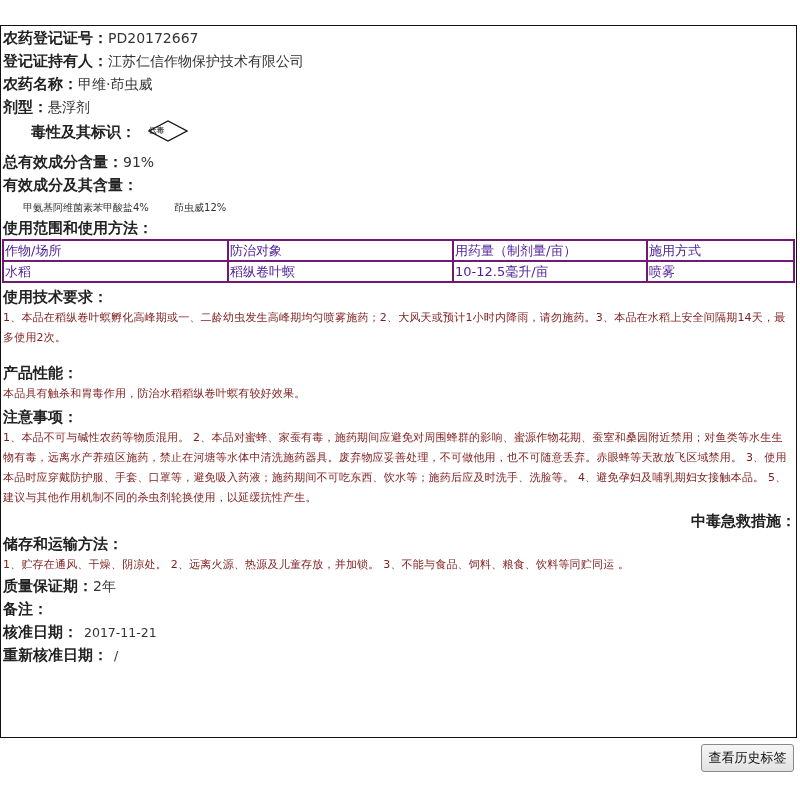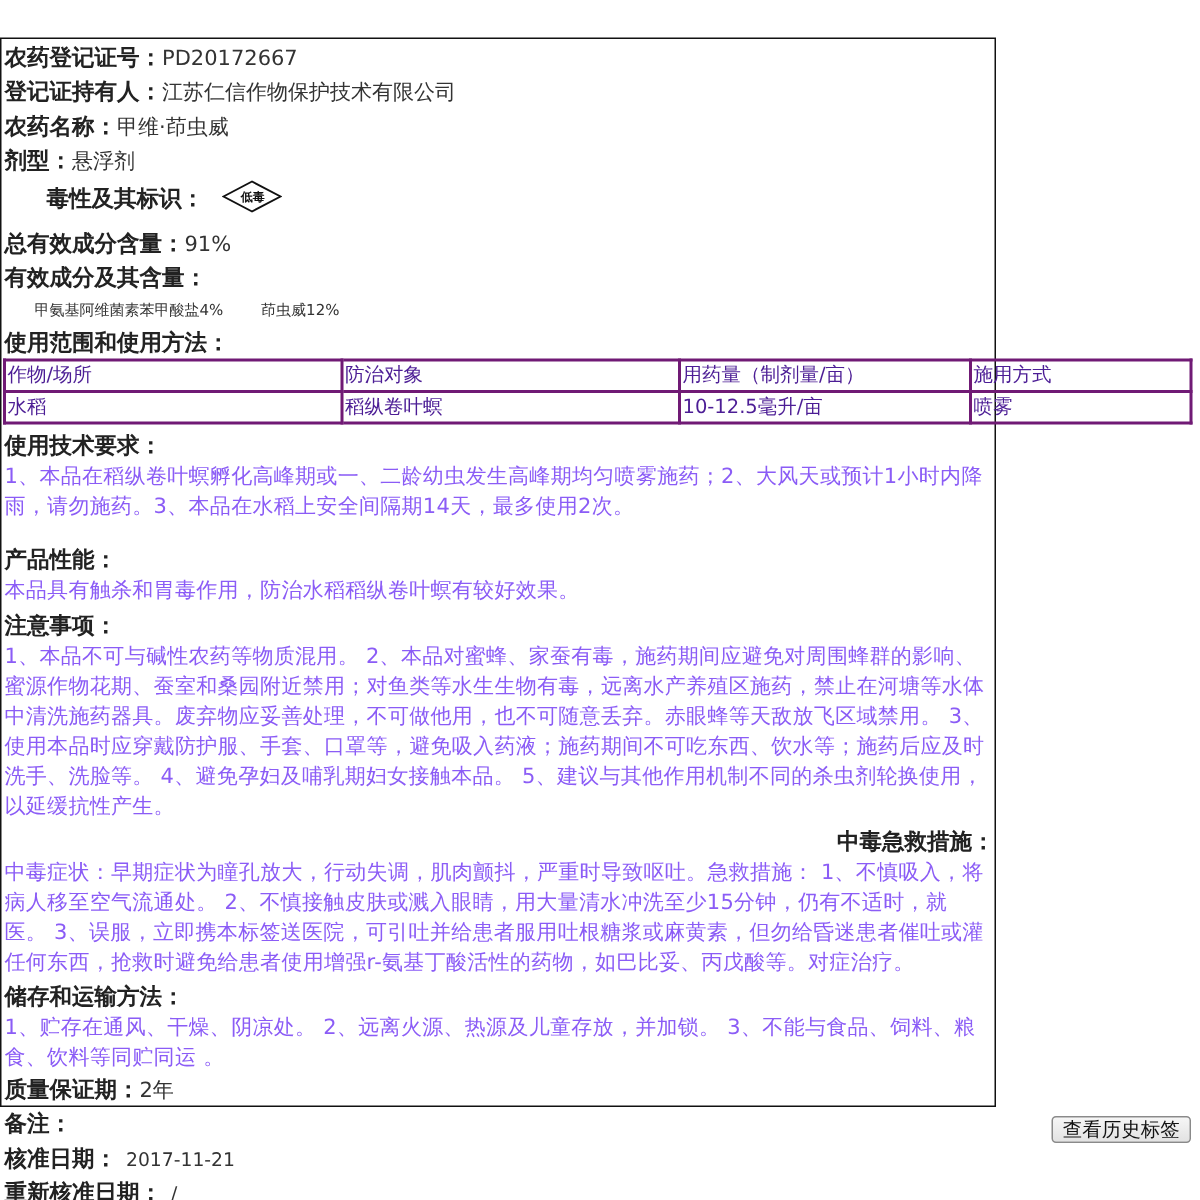--- a/index.html
+++ b/index.html
@@ -2,47 +2,47 @@
 <html><head>
 <meta charset="utf-8">
 <style>
   html, body { margin: 0; padding: 0; background: #ffffff; }
   body {
     width: 800px; height: 800px; position: relative; overflow: hidden;
     font-family: "DejaVu Sans", "Liberation Sans", sans-serif;
     color: #333333;
   }
   .frame {
-    position: absolute; left: 0; top: 25px; width: 664px; height: 713px;
+    position: absolute; left: 0; top: 25px; width: 797px; height: 713px;
     border: 1.5px solid #111111; box-sizing: border-box;
     padding: 0 0 0 2px;
   }
   .row { font-size: 14px; line-height: 23px; height: 23px; white-space: nowrap; }
   .lbl { font-weight: bold; font-size: 15px; color: #222222; }
   .val { font-size: 14px; color: #333333; }
   .sec-title { font-weight: bold; font-size: 15px; color: #222222; line-height: 21px; }
-  .para { font-size: 14px; line-height: 20px; color: #8b5cf6; padding-right: 4px; letter-spacing: 0.2px; }
+  .para { font-size: 11px; line-height: 20px; color: #7f1d1d; padding-right: 4px; letter-spacing: 0.2px; }
   .ingredients { font-size: 10px; line-height: 21px; padding-left: 20px; }
   .ingredients span { margin-right: 22px; }
   .toxic-badge {
     display: inline-block; position: relative; width: 40px; height: 22px;
     vertical-align: middle; margin-left: 8px; top: -2px;
   }
   .toxic-badge svg { position: absolute; left: 0; top: 0; }
-  .toxic-badge .t { position: absolute; left: 0; top: 4px; width: 40px; text-align: center;
-    font-size: 8px; font-family: "DejaVu Serif", serif; color: #111; font-weight: bold; line-height: 14px; }
+  .toxic-badge .t { position: absolute; left: 0; top: 4px; width: 40px; 
+    font-size: 8px; font-family: "DejaVu Serif", serif; color: #111; font-weight: normal; line-height: 14px; }
   table.usage {
     border-collapse: collapse; width: 793px; margin-left: -1px; font-size: 13px;
   }
   table.usage td {
     border: 2px solid #701a75; height: 19px; line-height: 18px; padding: 0 1px; color: #4c1d95;
     white-space: nowrap;
   }
   .btn {
-    position: absolute; left: 701px; top: 744px; width: 93px; height: 18px;
+    position: absolute; left: 701px; top: 744px; width: 93px; height: 28px;
     border: 1px solid #8a8a8a; border-radius: 3px; background: linear-gradient(#f6f6f6, #e2e2e2);
     font-size: 13px; color: #111; font-family: Liberation Mono, monospace;
     display: flex; align-items: center; justify-content: center; box-sizing: border-box; cursor: pointer;
   }
   .gap4 { height: 4px; }
 </style>
 </head>
 <body>
 
 <div class="frame">
@@ -95,21 +95,20 @@
   </tbody>
     </table>
   <div class="gap4"></div>
   <div class="sec-title">使用技术要求：</div>
   <div class="para">1、本品在稻纵卷叶螟孵化高峰期或一、二龄幼虫发生高峰期均匀喷雾施药；2、大风天或预计1小时内降雨，请勿施药。3、本品在水稻上安全间隔期14天，最多使用2次。</div>
   <div class="sec-title" style="margin-top:15px;">产品性能：</div>
   <div class="para">本品具有触杀和胃毒作用，防治水稻稻纵卷叶螟有较好效果。</div>
   <div class="sec-title" style="margin-top:3px;">注意事项：</div>
   <div class="para">1、本品不可与碱性农药等物质混用。 2、本品对蜜蜂、家蚕有毒，施药期间应避免对周围蜂群的影响、蜜源作物花期、蚕室和桑园附近禁用；对鱼类等水生生物有毒，远离水产养殖区施药，禁止在河塘等水体中清洗施药器具。废弃物应妥善处理，不可做他用，也不可随意丢弃。赤眼蜂等天敌放飞区域禁用。 3、使用本品时应穿戴防护服、手套、口罩等，避免吸入药液；施药期间不可吃东西、饮水等；施药后应及时洗手、洗脸等。 4、避免孕妇及哺乳期妇女接触本品。 5、建议与其他作用机制不同的杀虫剂轮换使用，以延缓抗性产生。</div>
   <div class="sec-title" style="margin-top:3px;text-align:right;">中毒急救措施：</div>
-  <div class="para">中毒症状：早期症状为瞳孔放大，行动失调，肌肉颤抖，严重时导致呕吐。急救措施： 1、不慎吸入，将病人移至空气流通处。 2、不慎接触皮肤或溅入眼睛，用大量清水冲洗至少15分钟，仍有不适时，就医。 3、误服，立即携本标签送医院，可引吐并给患者服用吐根糖浆或麻黄素，但勿给昏迷患者催吐或灌任何东西，抢救时避免给患者使用增强r-氨基丁酸活性的药物，如巴比妥、丙戊酸等。对症治疗。</div>
   <div class="sec-title" style="margin-top:2px;">储存和运输方法：</div>
   <div class="para">1、贮存在通风、干燥、阴凉处。 2、远离火源、热源及儿童存放，并加锁。 3、不能与食品、饲料、粮食、饮料等同贮同运 。</div>
   <div class="row">
     <span class="lbl">质量保证期：</span><span class="val">2年</span>
   </div>
   <div class="row">
     <span class="lbl">备注：</span>
   </div>
   <div class="row">
     <span class="lbl">核准日期：</span><span class="val" style="font-size:12.5px;margin-left:6px;">2017-11-21</span>

